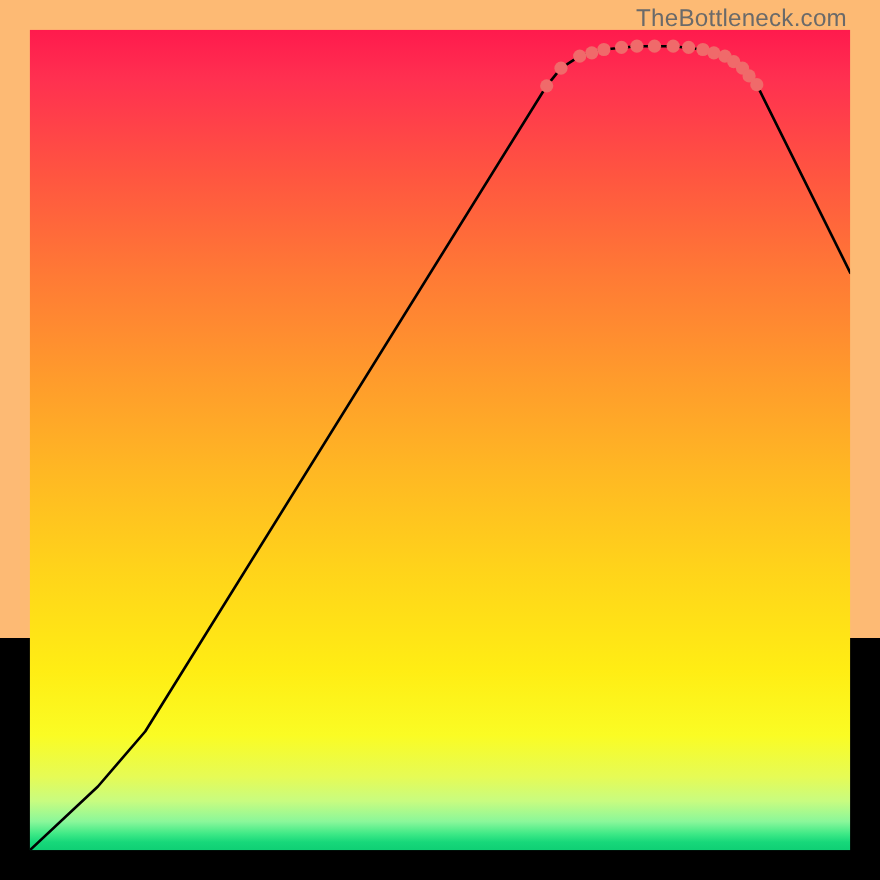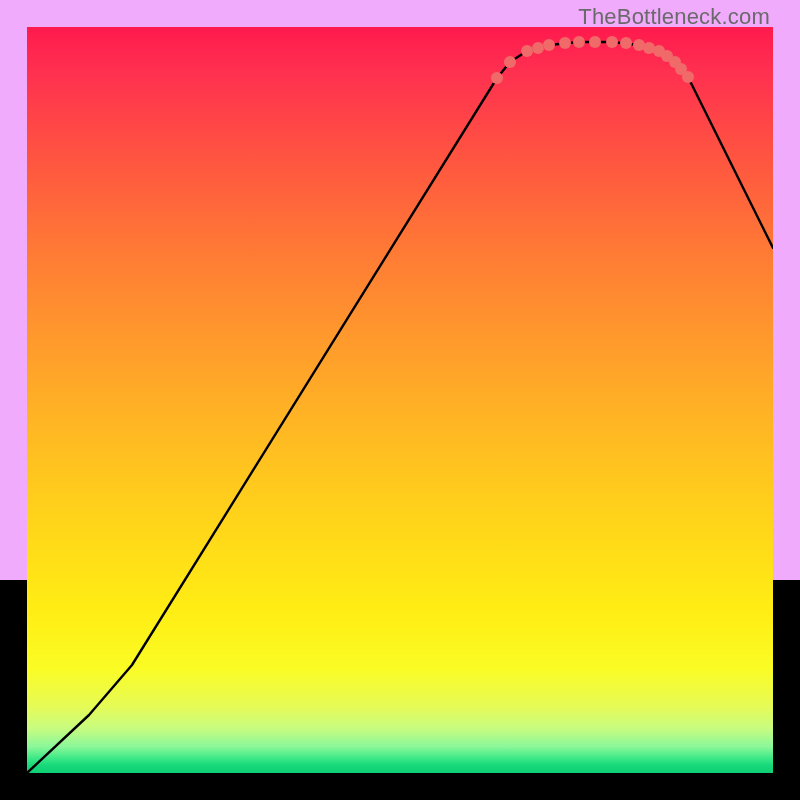--- a/index.html
+++ b/index.html
@@ -10,21 +10,21 @@
     background: #000;
     overflow: hidden;
     font-family: Arial, Helvetica, sans-serif;
   }
   .frame {
     position: absolute;
     left: 0;
     top: 0;
     width: 800px;
     height: 580px;
-    background: #f0abfc;
+    background: #fdba74;
   }
   .plot-area {
     position: absolute;
     left: 27px;
     top: 27px;
     width: 746px;
     height: 746px;
     overflow: hidden;
   }
   .gradient {

